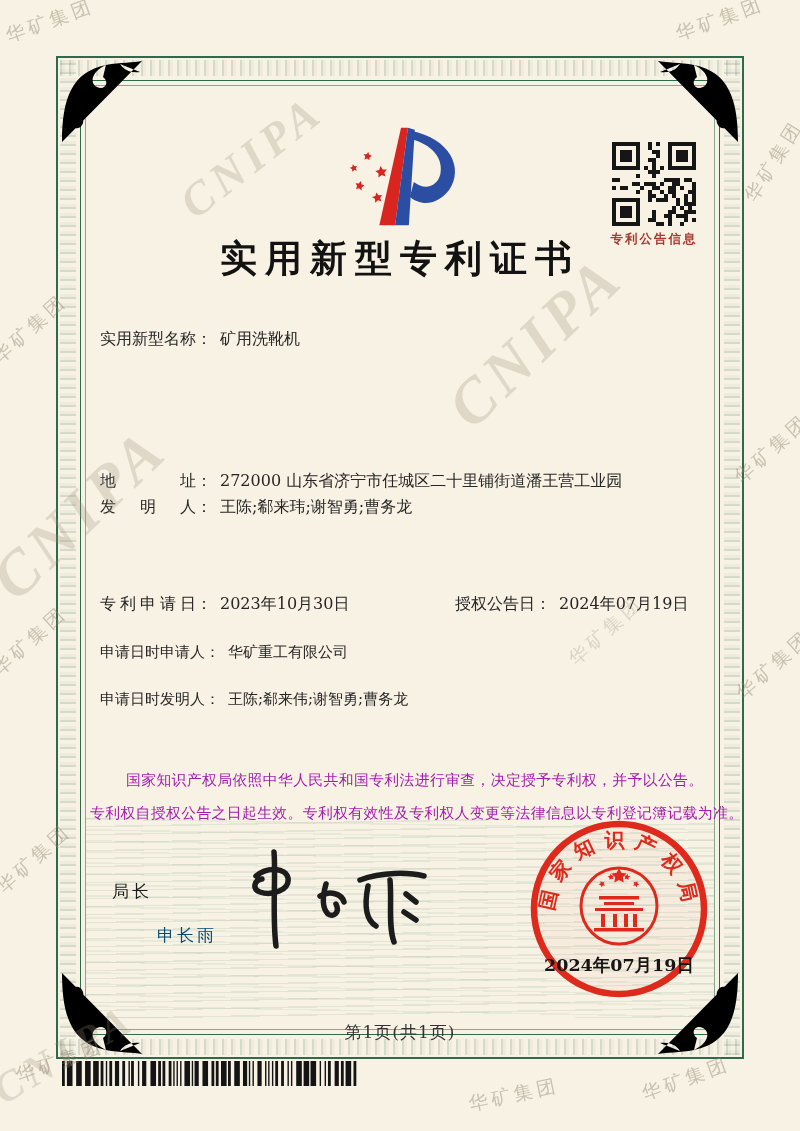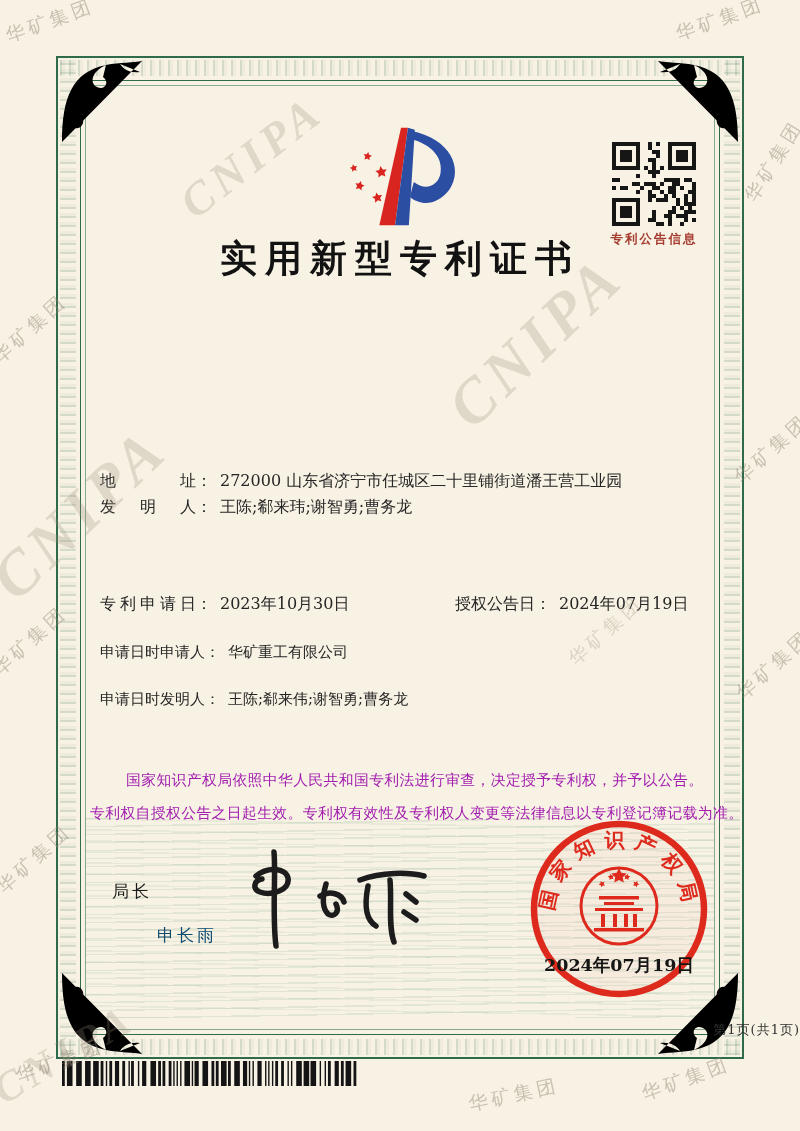--- a/index.html
+++ b/index.html
@@ -54,21 +54,21 @@
   .statement .ln.indent{padding-left:36px;}
 
   .sans{font-family:"Liberation Sans","DejaVu Sans",sans-serif;}
   .sig-title{position:absolute;left:112px;top:880px;font-size:17px;letter-spacing:3px;color:#1c1c1c;}
   .sig-name{position:absolute;left:112px;top:924px;font-size:17px;letter-spacing:3px;color:#0c4a6e;margin-left:45px;}
   .sig-script{position:absolute;left:222px;top:846px;width:215px;height:105px;}
   .sig-script path{stroke:#1c1c1c;stroke-width:5.5;fill:none;stroke-linecap:round;stroke-linejoin:round;}
 
   .seal{position:absolute;left:524px;top:814px;width:190px;height:190px;}
 
-  .footer-page{position:absolute;left:0;top:1021px;width:100%;text-align:right;font-size:13px;
+  .footer-page{position:absolute;left:0;top:1021px;width:100%;text-align:center;font-size:17px;
     letter-spacing:1px;color:#333;}
   .barcode{position:absolute;left:62px;top:1061px;width:297px;height:25px;}
 </style>
 </head>
 <body>
 
 <div class="page">
 
   <svg width="0" height="0" style="position:absolute" aria-hidden="true">
     <defs>
@@ -221,20 +221,23 @@
           <rect x="44" y="80" width="4" height="4" fill="#161616"></rect>
           <rect x="48" y="80" width="4" height="4" fill="#161616"></rect>
           <rect x="56" y="80" width="4" height="4" fill="#161616"></rect>
           <rect x="68" y="80" width="4" height="4" fill="#161616"></rect>
         </svg>
     </div>
     <div class="qr-label">专利公告信息</div>
 
     <div class="title">实用新型专利证书</div>
 
+    <div class="row" style="top:328px">
+      <span class="lab">实用新型名称</span><span>：</span><span class="val">矿用洗靴机</span>
+    </div>
     <div class="row" style="top:470px">
       <span class="lab">地址</span><span>：</span><span class="val">272000 山东省济宁市任城区二十里铺街道潘王营工业园</span>
     </div>
     <div class="row" style="top:496px">
       <span class="lab">发明人</span><span>：</span><span class="val">王陈;郗来玮;谢智勇;曹务龙</span>
     </div>
     <div class="row" style="top:593px">
       <span class="lab">专利申请日</span><span>：</span><span class="val">2023年10月30日</span>
       <span class="col2">
         <span>授权公告日</span><span>：</span><span class="val">2024年07月19日</span>

